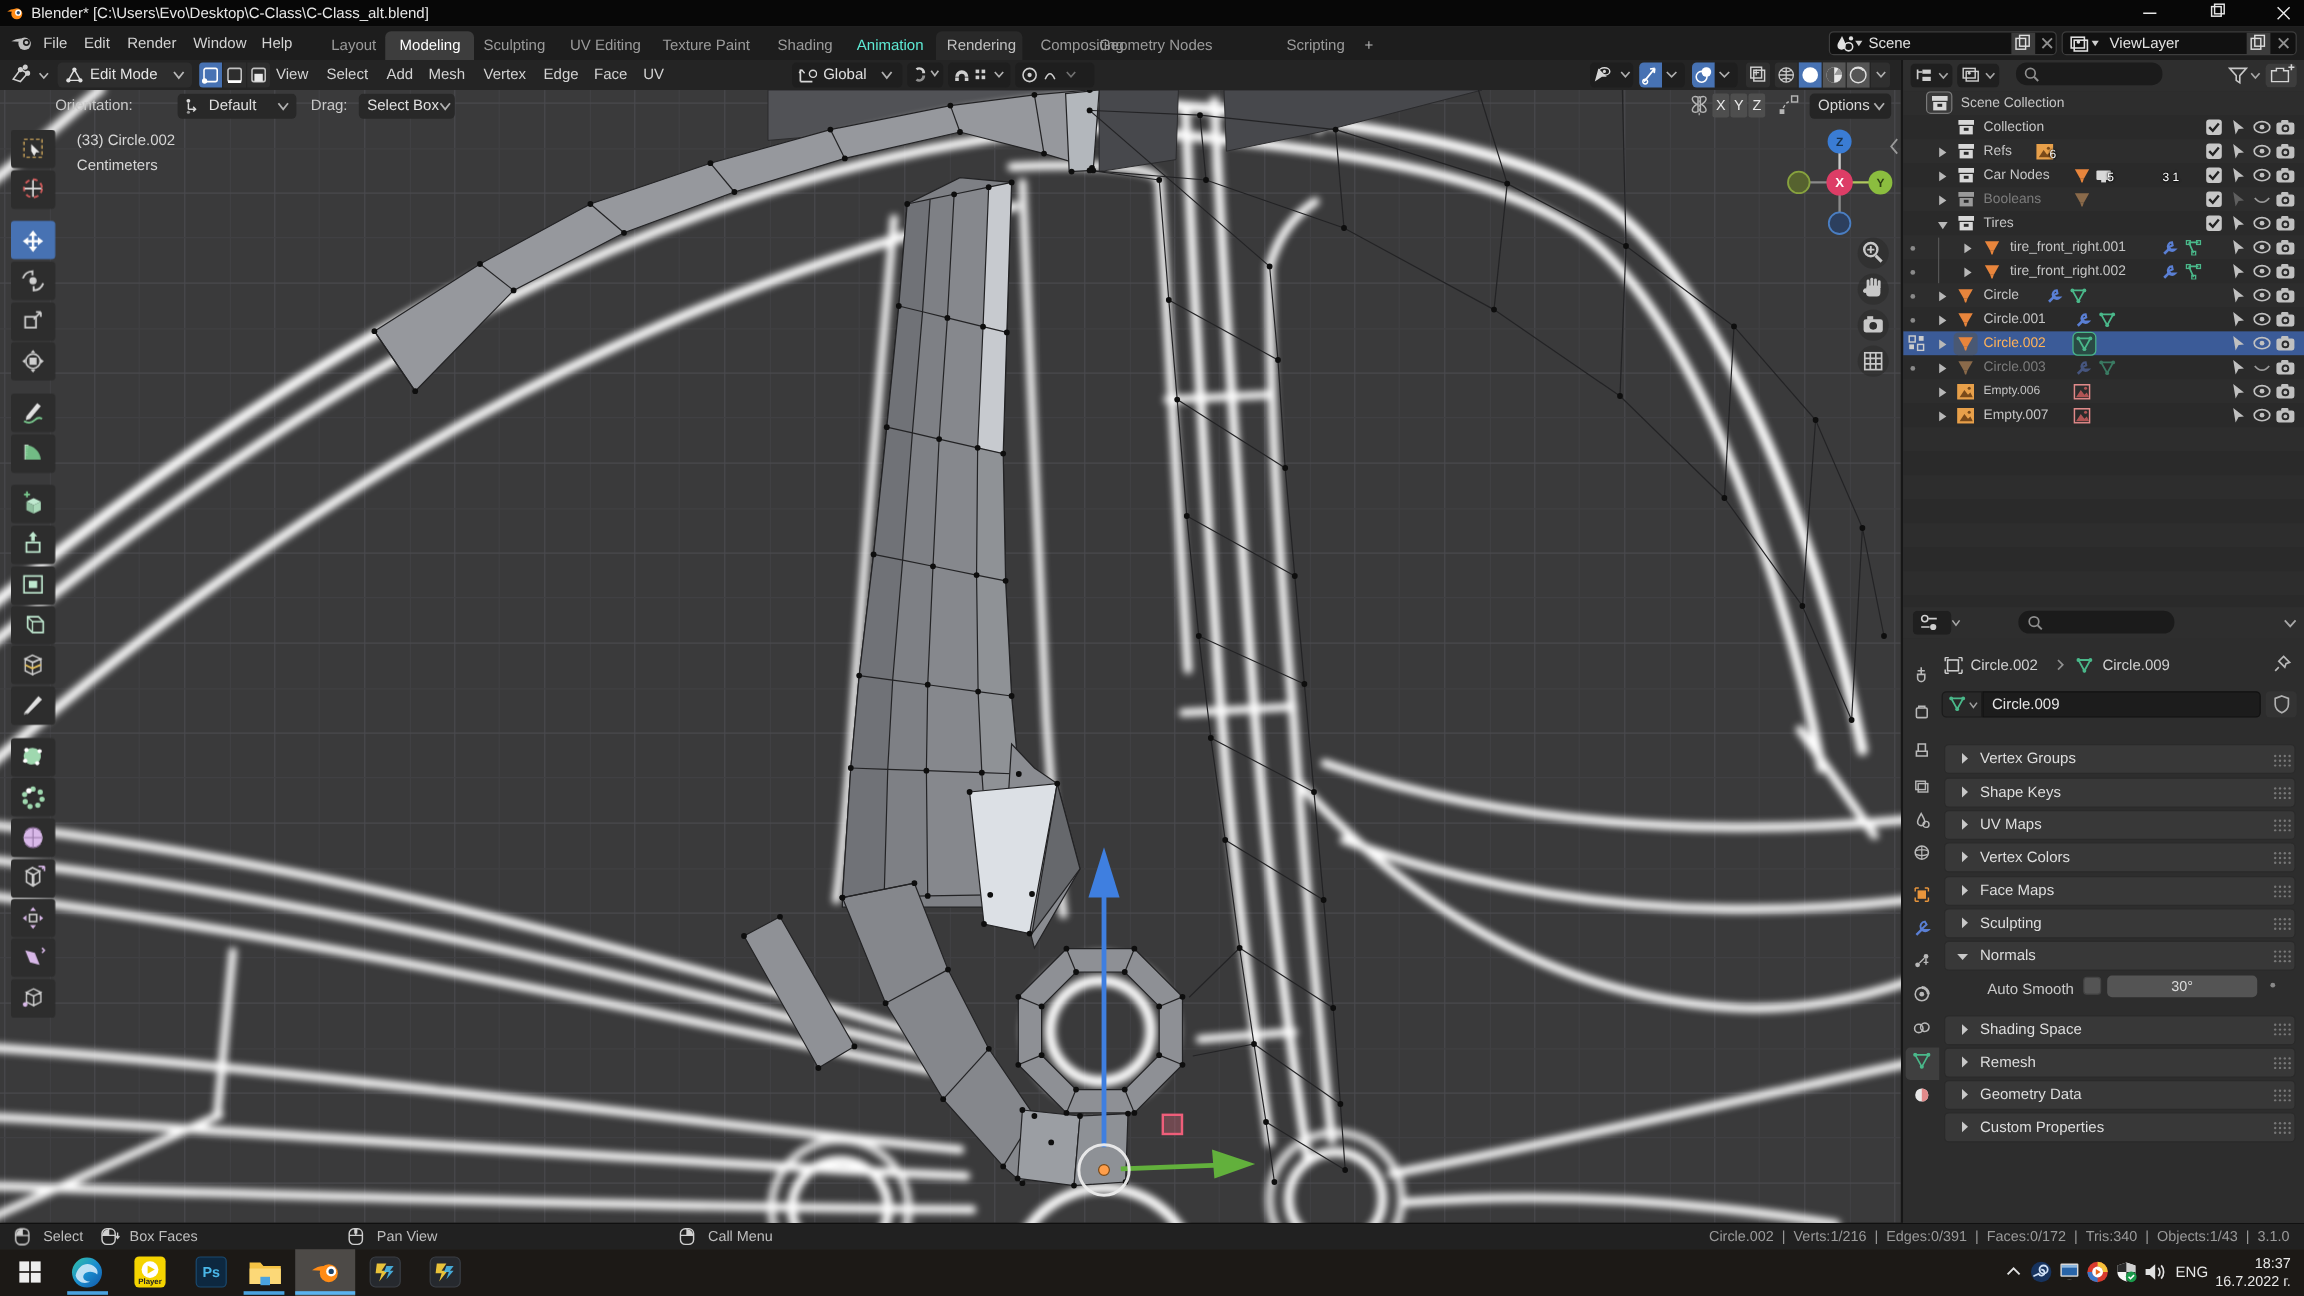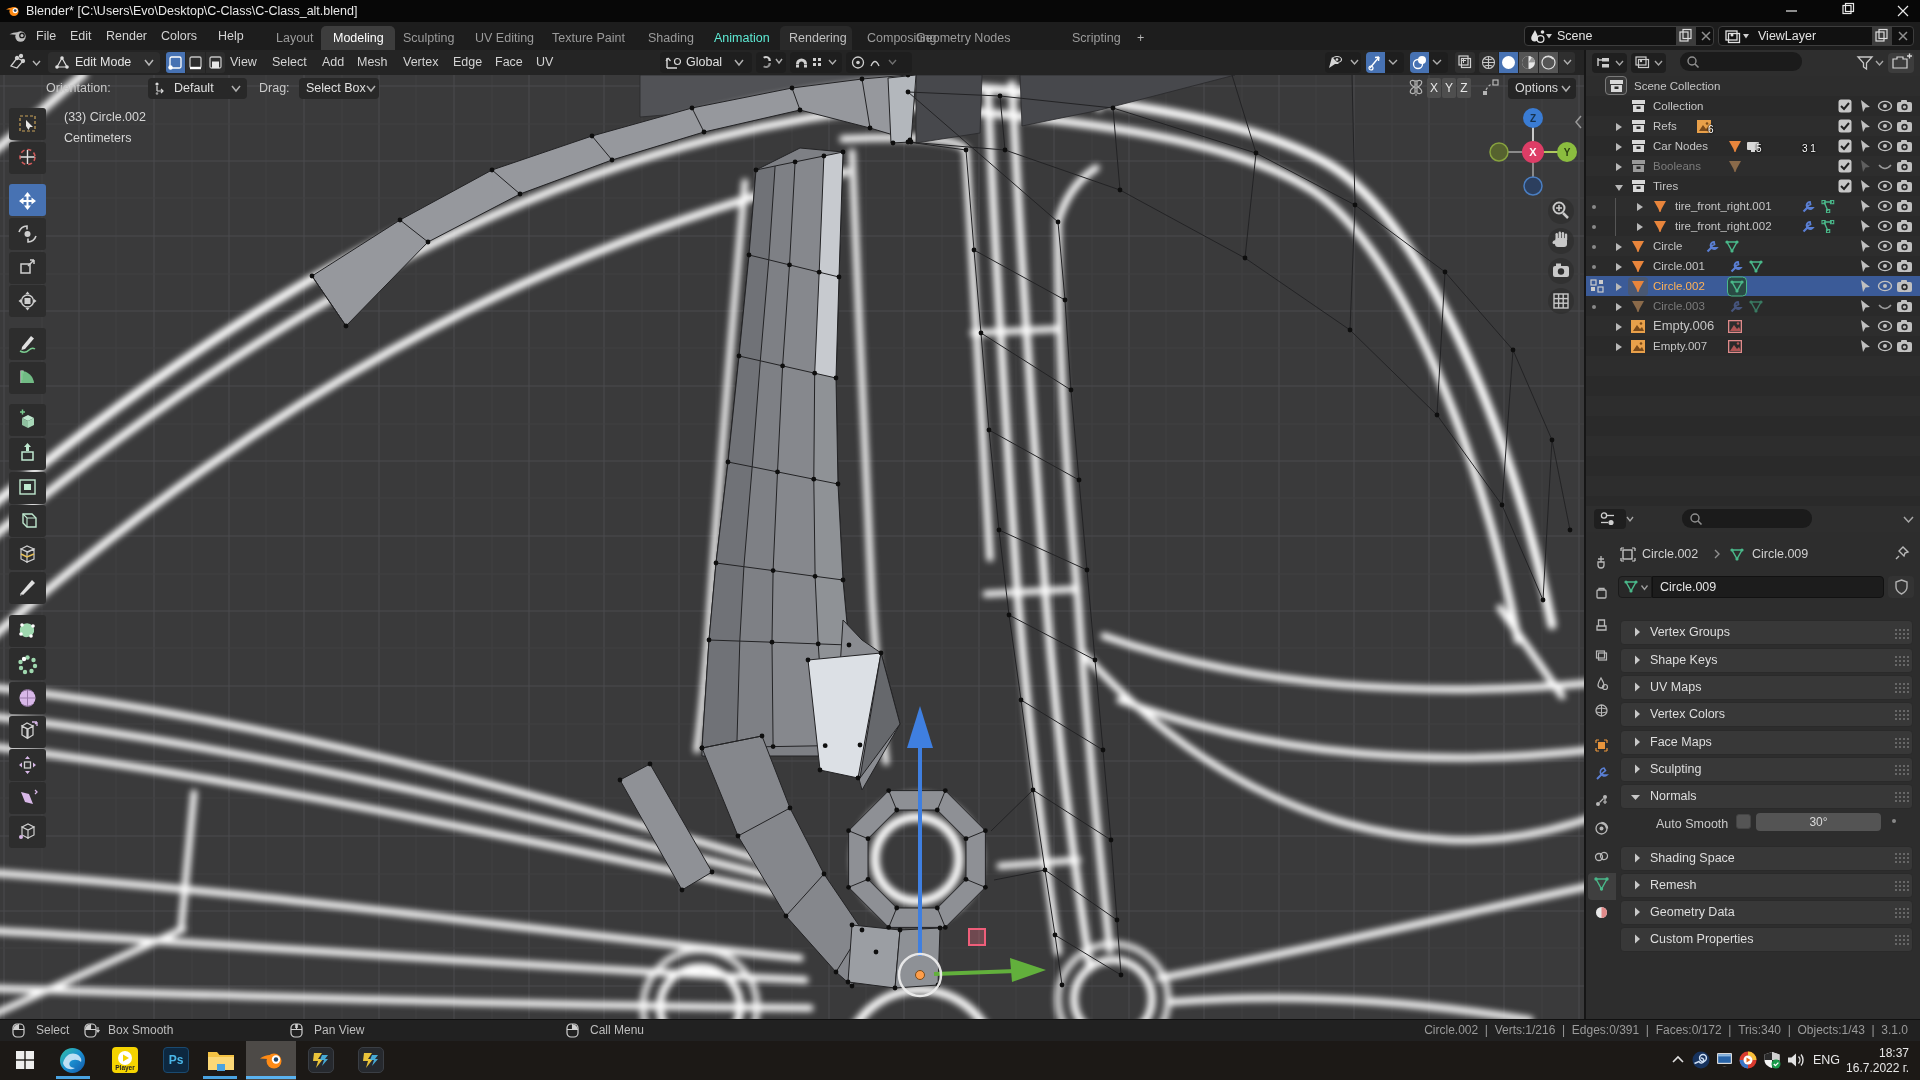--- a/index.html
+++ b/index.html
@@ -400,21 +400,21 @@
 <div class="abs" style="left:0;top:22px;width:1920px;height:28px;background:#1d1d1d"></div>
 <svg class="abs" style="left:9px;top:28px" width="20" height="17" viewBox="0 0 20 17">
 <circle cx="11.5" cy="8.5" r="5.2" fill="#bfbfbf"></circle>
     <circle cx="13" cy="7.4" r="2.9" fill="#1d1d1d"></circle>
 <circle cx="13" cy="7.4" r="1.5" fill="#bfbfbf"></circle>
 <path d="M0.5,6.3 Q4.5,4 9,4.2 L6.8,6.8 Z" fill="#bfbfbf"></path>
   </svg>
 <div class="abs" style="left:36px;top:27px;height:18px;line-height:18px"><span class="hdr-menu">File</span></div>
 <div class="abs" style="left:70px;top:27px;height:18px;line-height:18px"><span class="hdr-menu">Edit</span></div>
 <div class="abs" style="left:106px;top:27px;height:18px;line-height:18px"><span class="hdr-menu">Render</span></div>
-<div class="abs" style="left:161px;top:27px;height:18px;line-height:18px"><span class="hdr-menu">Colors</span></div>
+<div class="abs" style="left:161px;top:27px;height:18px;line-height:18px"><span class="hdr-menu">Window</span></div>
 <div class="abs" style="left:218px;top:27px;height:18px;line-height:18px"><span class="hdr-menu">Help</span></div>
 <div class="abs" style="left:321px;top:26px;width:74px;height:24px;background:#3d3d3d;border-radius:5px 5px 0 0"></div>
 <div class="abs" style="left:780px;top:26px;width:72px;height:24px;background:#292929;border-radius:5px 5px 0 0"></div>
 <div class="abs" style="left:276px;top:29px;height:18px;line-height:18px;color:#9b9b9b;font-size:12.5px">Layout</div>
 <div class="abs" style="left:333px;top:29px;height:18px;line-height:18px;color:#ffffff;font-size:12.5px">Modeling</div>
 <div class="abs" style="left:403px;top:29px;height:18px;line-height:18px;color:#9b9b9b;font-size:12.5px">Sculpting</div>
 <div class="abs" style="left:475px;top:29px;height:18px;line-height:18px;color:#9b9b9b;font-size:12.5px">UV Editing</div>
 <div class="abs" style="left:552px;top:29px;height:18px;line-height:18px;color:#9b9b9b;font-size:12.5px">Texture Paint</div>
 <div class="abs" style="left:648px;top:29px;height:18px;line-height:18px;color:#9b9b9b;font-size:12.5px">Shading</div>
 <div class="abs" style="left:714px;top:29px;height:18px;line-height:18px;color:#5eead4;font-size:12.5px">Animation</div>
@@ -1114,21 +1114,21 @@
     <circle cx="8.5" cy="8" r="1.6" fill="#c0c0c0"></circle>
   </svg>
 <svg class="abs" style="left:1614px;top:322px" width="10" height="10" viewBox="0 0 10 10">
     <path d="M2,1 l6,4 -6,4 Z" fill="#b8b8b8"></path>
   </svg>
 <svg class="abs" style="left:1631px;top:320px" width="14" height="13" viewBox="0 0 14 13">
     <rect x="0.5" y="0.5" width="13" height="12" fill="#e8a04a" stroke="#e8a04a" stroke-width="1.6"></rect>
     <path d="M2,11 L6,5 L9,9 L11,7 L13,11 Z" fill="#7a4a1a"></path>
     <circle cx="10" cy="3.5" r="1.3" fill="#7a4a1a"></circle>
   </svg>
-<div class="abs" style="left:1653px;top:318px;height:16px;line-height:16px;color:#c5c5c5;font-size:13px">Empty.006</div>
+<div class="abs" style="left:1653px;top:318px;height:16px;line-height:16px;color:#c5c5c5;font-size:10px">Empty.006</div>
 <svg class="abs" style="left:1728px;top:320px" width="14" height="13" viewBox="0 0 14 13">
     <rect x="0.5" y="0.5" width="13" height="12" fill="none" stroke="#e08a8a" stroke-width="1.6"></rect>
     <path d="M2,11 L6,5 L9,9 L11,7 L13,11 Z" fill="#b05454"></path>
     <circle cx="10" cy="3.5" r="1.3" fill="#b05454"></circle>
   </svg>
 <svg class="abs" style="left:1858px;top:319px" width="15" height="14" viewBox="0 0 15 14">
 <path d="M3,1 L12,8 L7.5,8.5 L5,13 Z" fill="#c0c0c0"></path>
   </svg>
 <svg class="abs" style="left:1877px;top:320px" width="16" height="13" viewBox="0 0 16 13">
 <ellipse cx="8" cy="6" rx="6.5" ry="4.6" fill="none" stroke="#c0c0c0" stroke-width="1.4"></ellipse>
@@ -1498,21 +1498,21 @@
     <path d="M11.5,5.5 a5,5 0 0 0 -5,-4 v5 h5 Z" fill="none"></path>
   </svg>
 <div class="abs" style="left:36px;top:1023px;height:15px;line-height:15px;color:#bdbdbd;font-size:12px">Select</div>
 <svg class="abs" style="left:84px;top:1023px" width="18" height="15" viewBox="0 0 18 15">
     <rect x="1" y="1" width="11" height="13" rx="4" fill="none" stroke="#cfcfcf" stroke-width="1.2"></rect>
     <path d="M1,6.5 h11 M6.5,1 v5.5" stroke="#cfcfcf" stroke-width="1.1"></path>
     <path d="M1.5,5.5 a5,5 0 0 1 5,-4 v5 h-5 Z" fill="#cfcfcf"></path>
     <path d="M11.5,5.5 a5,5 0 0 0 -5,-4 v5 h5 Z" fill="none"></path>
     <path d="M14,4 v5 m-1.5,-2 l1.5,2 1.5,-2" stroke="#cfcfcf" stroke-width="1.1" fill="none"></path>
   </svg>
-<div class="abs" style="left:108px;top:1023px;height:15px;line-height:15px;color:#bdbdbd;font-size:12px">Box Smooth</div>
+<div class="abs" style="left:108px;top:1023px;height:15px;line-height:15px;color:#bdbdbd;font-size:12px">Box Faces</div>
 <svg class="abs" style="left:290px;top:1023px" width="18" height="15" viewBox="0 0 18 15">
     <rect x="1" y="1" width="11" height="13" rx="4" fill="none" stroke="#cfcfcf" stroke-width="1.2"></rect>
     <path d="M1,6.5 h11 M6.5,1 v5.5" stroke="#cfcfcf" stroke-width="1.1"></path>
     <path d="M1.5,5.5 a5,5 0 0 1 5,-4 v5 h-5 Z" fill="none"></path>
     <path d="M11.5,5.5 a5,5 0 0 0 -5,-4 v5 h5 Z" fill="none"></path>
     <rect x="5.2" y="1" width="2.6" height="4" fill="#cfcfcf"></rect>
   </svg>
 <div class="abs" style="left:314px;top:1023px;height:15px;line-height:15px;color:#bdbdbd;font-size:12px">Pan View</div>
 <svg class="abs" style="left:566px;top:1023px" width="18" height="15" viewBox="0 0 18 15">
     <rect x="1" y="1" width="11" height="13" rx="4" fill="none" stroke="#cfcfcf" stroke-width="1.2"></rect>

